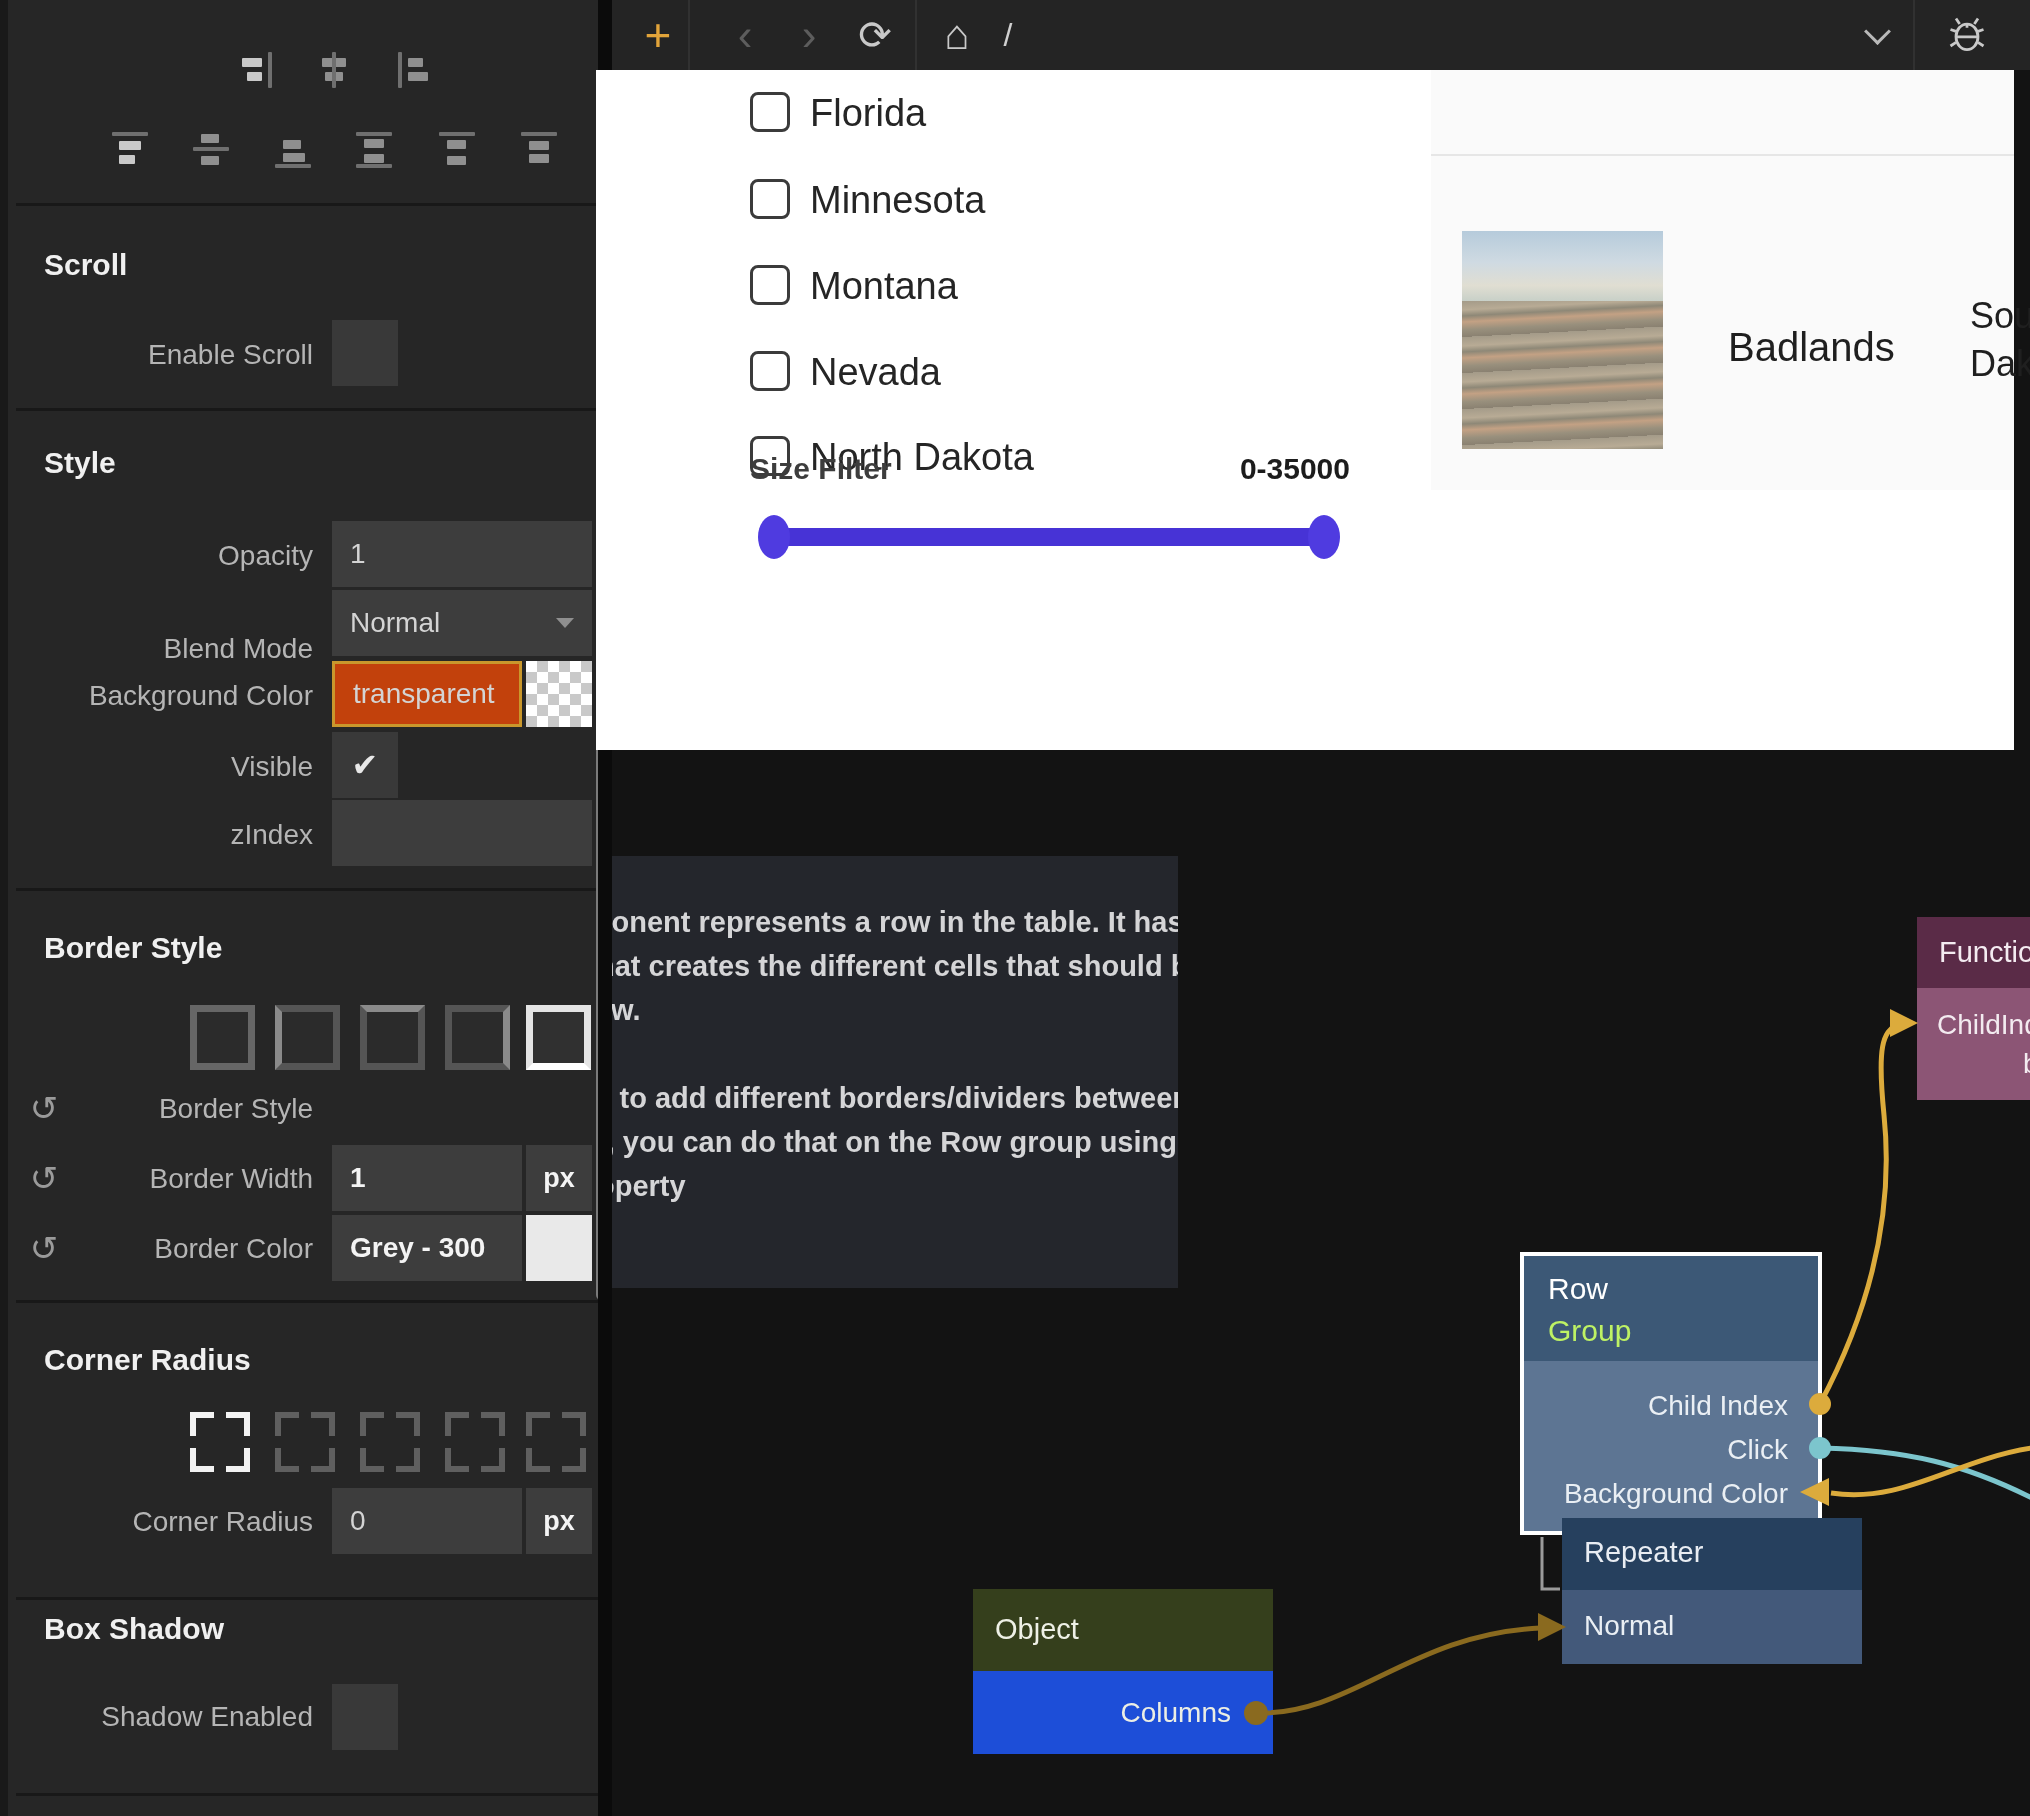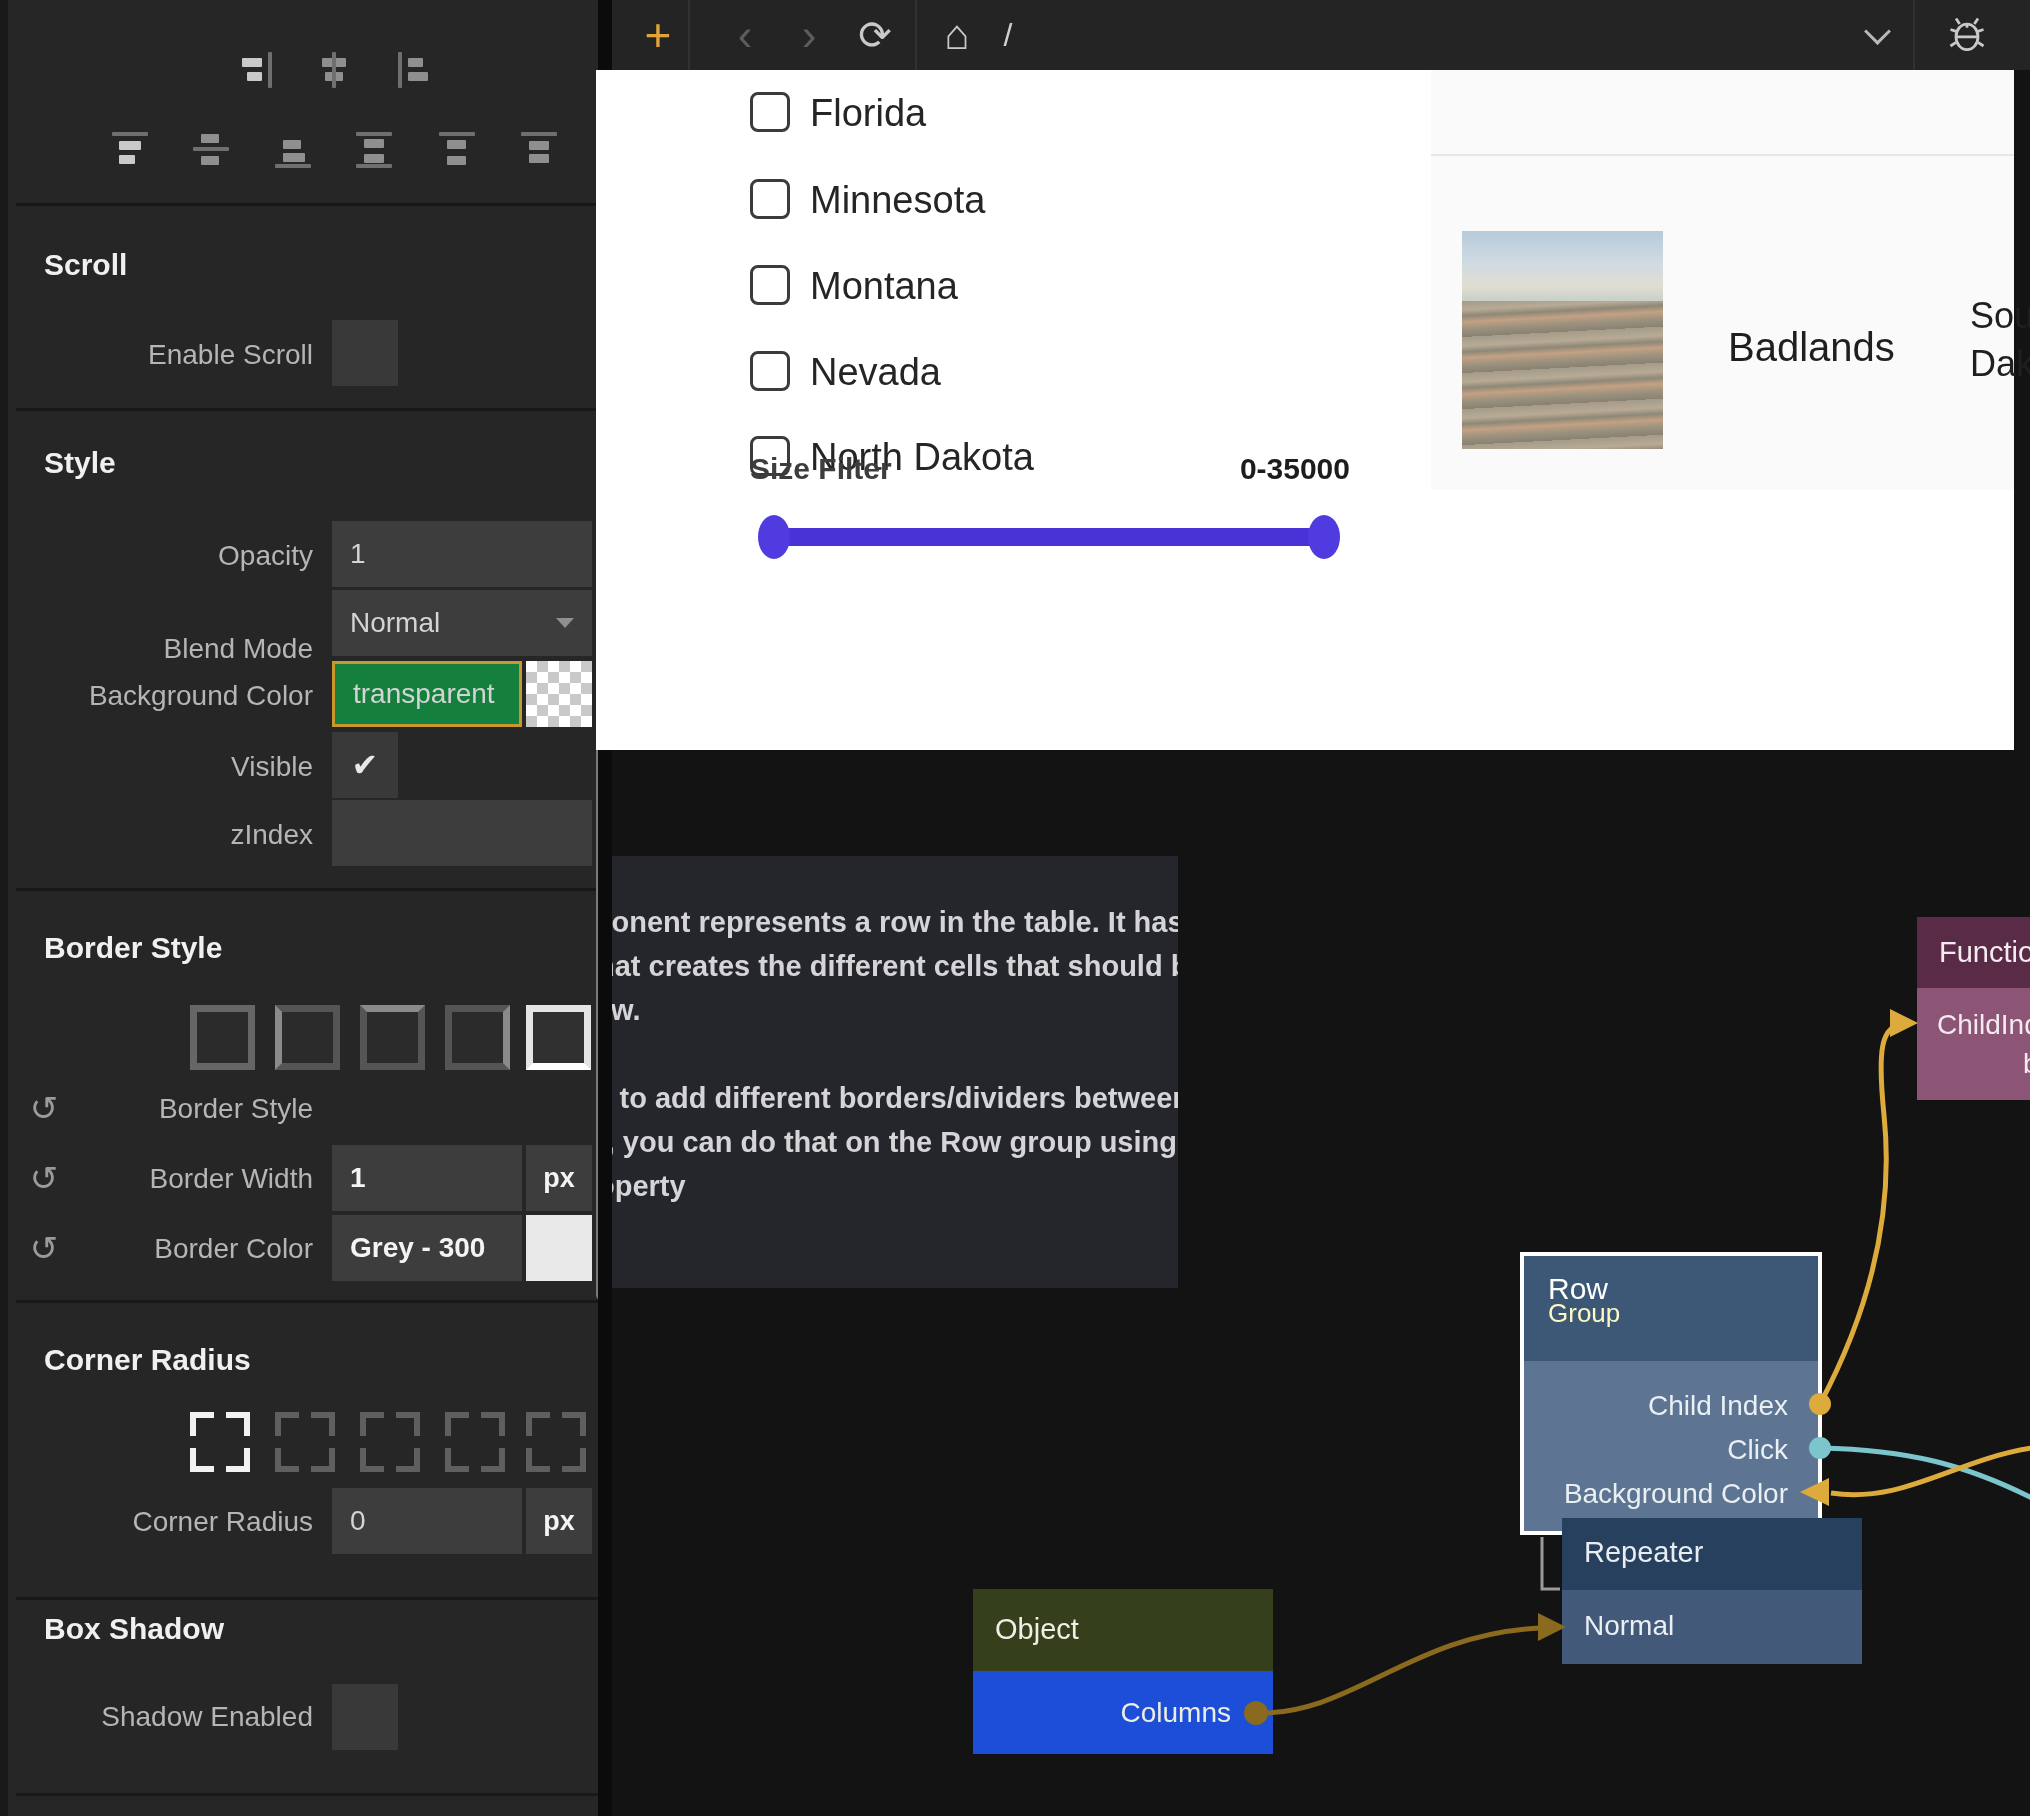--- a/index.html
+++ b/index.html
@@ -6,21 +6,21 @@
   body{font-family:"Liberation Sans",sans-serif;}
   #root{position:relative;width:2030px;height:1816px;overflow:hidden;background:#131313;}
   .abs{position:absolute;}
   
   #sidebar{left:0;top:0;width:605px;height:1816px;background:#262626;border-left:8px solid #191919;box-sizing:border-box;}
   .divider{left:8px;width:590px;height:3px;background:#181818;}
   .sec-h{font-size:30px;font-weight:700;color:#f0f0f0;left:36px;}
   .lbl{font-size:28px;color:#b5b5b5;left:0;width:305px;text-align:right;}
   .fld{background:#3d3d3d;color:#d4d4d4;font-size:28px;display:flex;align-items:center;padding:0 18px;box-sizing:border-box;height:66px;}
   .fld.bold{font-weight:700;color:#f4f4f4;}
-  .fld.focus{border:3px solid #c9972c;background:#15803d;}
+  .fld.focus{border:3px solid #c9972c;background:#c2410c;}
   .suffix{background:#3d3d3d;color:#f4f4f4;font-weight:700;font-size:27px;display:flex;align-items:center;justify-content:center;width:66px;height:66px;}
   .chk{width:66px;height:66px;background:#393939;display:flex;align-items:center;justify-content:center;color:#e8e8e8;font-size:32px;}
   .checker{width:66px;height:66px;background-color:#fff;background-image:
     linear-gradient(45deg,#c9c9c9 25%,transparent 25%),linear-gradient(-45deg,#c9c9c9 25%,transparent 25%),
     linear-gradient(45deg,transparent 75%,#c9c9c9 75%),linear-gradient(-45deg,transparent 75%,#c9c9c9 75%);
     background-size:22px 22px;background-position:0 0,0 11px,11px -11px,-11px 0;}
   .caret{width:0;height:0;border-left:9px solid transparent;border-right:9px solid transparent;border-top:10px solid #8f8f8f;right:18px;top:28px;}
   .reset{font-size:34px;color:#9a9a9a;left:16px;width:40px;text-align:center;}
   
   .bsq{width:65px;height:65px;box-sizing:border-box;border:7px solid #666;background:#2b2b2b;}
@@ -302,21 +302,21 @@
       <div class="hd" style="height:71px;background:#5a2b47;"></div>
       <div class="abs" style="left:0;top:71px;right:0;bottom:0;background:#8c5575;"></div>
       <div class="title" style="left:22px;top:19px;font-size:29px;color:#f4ecf1;">Function</div>
       <div class="port" style="left:20px;top:92px;color:#f3ebf0;">ChildIndex</div>
       <div class="port" style="left:106px;top:131px;color:#f3ebf0;">b</div>
     </div>
 
     <div class="node" style="left:908px;top:502px;width:302px;height:283px;border:4px solid #ffffff;background:#5d7593;">
       <div class="hd" style="height:105px;background:#3c5876;"></div>
       <div class="title" style="left:24px;top:16px;font-size:30px;font-weight:500;color:#ffffff;">Row</div>
-      <div class="title" style="left:24px;top:42px;font-size:26px;color:#fef9c3;">Group</div>
+      <div class="title" style="left:24px;top:58px;font-size:30px;color:#bef264;">Group</div>
       <div class="port" style="right:30px;top:134px;">Child Index</div>
       <div class="port" style="right:30px;top:178px;">Click</div>
       <div class="port" style="right:30px;top:222px;">Background Color</div>
     </div>
 
     <div class="node" style="left:950px;top:768px;width:300px;height:146px;background:#43597a;">
       <div class="hd" style="height:72px;background:#26405e;"></div>
       <div class="title" style="left:22px;top:18px;font-size:29px;color:#e9edf3;">Repeater</div>
       <div class="port" style="left:22px;top:92px;">Normal</div>
     </div>

